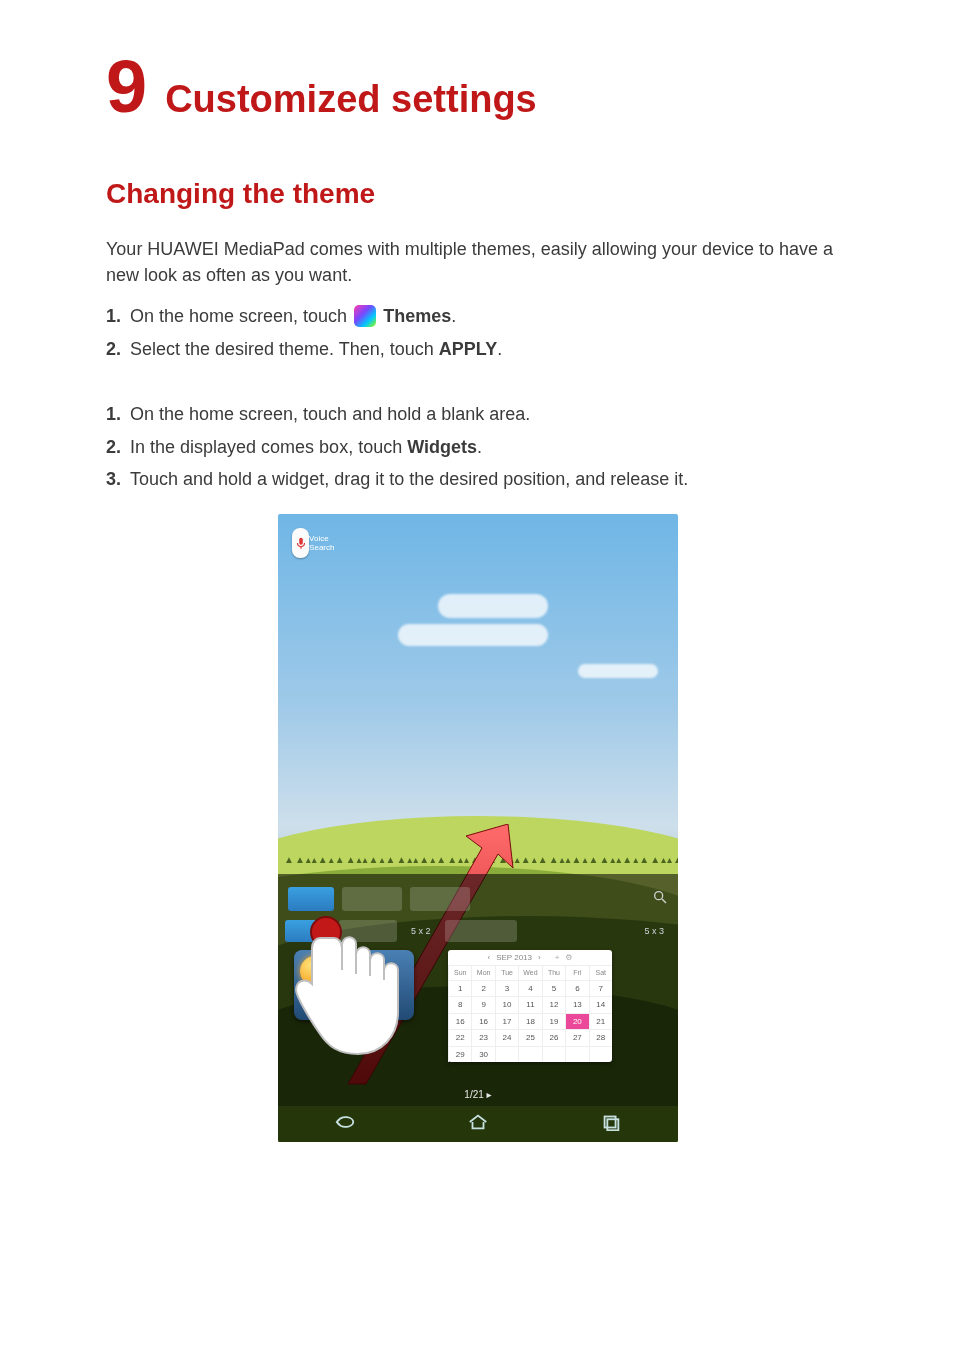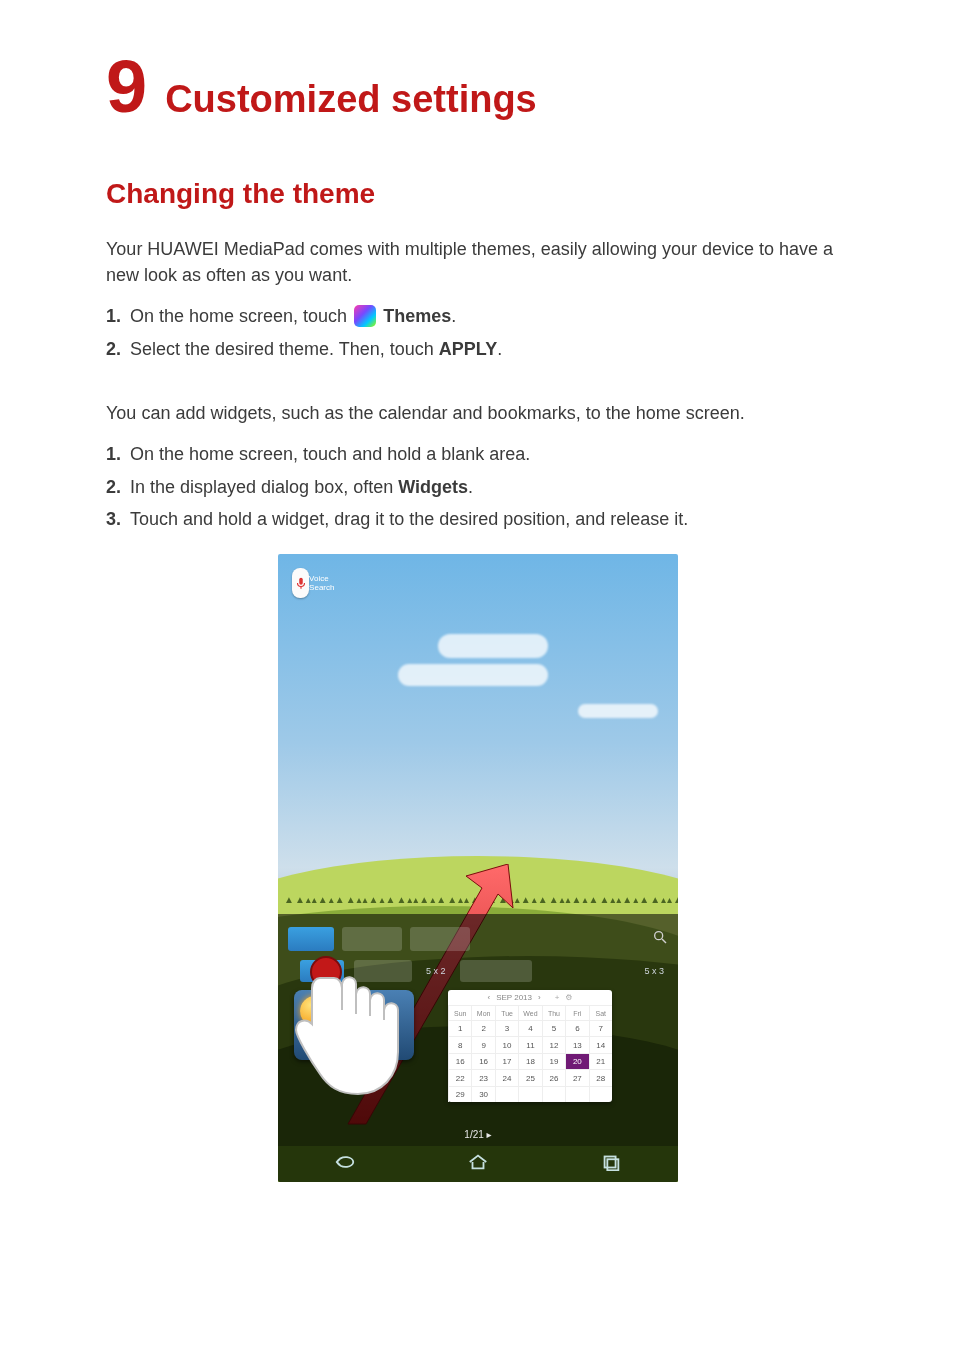--- a/index.html
+++ b/index.html
@@ -155,21 +155,21 @@
   }
   .tr-thumb { height:24px; border-radius:3px; background:rgba(255,255,255,.18); }
   .tw-a { width:46px; background: linear-gradient(#3aa0e0,#2b7cc0); }
   .tw-b { width:60px; }
   .tw-c { width:60px; }
   .tr-search {
     margin-left:auto;
   }
   .search-svg { width:16px; height:16px; stroke:#d0d0d0; fill:none; stroke-width:2; }
   .tray-row2 {
-    display:flex; gap:10px; padding: 6px 10px 0 22px; height:28px; align-items:center;
+    display:flex; gap:10px; padding: 6px 10px 0 7px; height:28px; align-items:center;
   }
   .tr-thumb.small { height:22px; }
   .tw-d { width:44px; background: linear-gradient(#3aa0e0,#2b7cc0); }
   .tw-e { width:58px; }
   .size-tag { color:#cfd6de; font-size:9px; padding:0 4px;}
   .tw-f { width:72px; }
   .size-tag.r { margin-left:auto; }
   .tray-main {
     position:relative;
     display:flex; align-items:flex-start;
@@ -195,21 +195,21 @@
     border-radius:3px;
     font-size:8px;
     color:#555;
     box-shadow: 0 2px 4px rgba(0,0,0,.4);
     display:flex; flex-direction:column;
   }
   .cal-head { display:flex; align-items:center; justify-content:center; gap:6px; padding:3px 0; font-size:8px; color:#888;}
   .cal-grid { display:grid; grid-template-columns: repeat(7,1fr); flex:1; }
   .cal-grid span { display:flex; align-items:center; justify-content:center; border-top:1px solid #eee; border-left:1px solid #eee; font-size:8px; }
   .cal-grid span.dow { color:#888; font-size:7px; }
-  .cal-grid span.hl { background:#701a75; color:#fff; }
+  .cal-grid span.hl { background:#ec4899; color:#fff; }
   .cal-grid span.dim { color:#bbb; }
   .pager {
     position:absolute; left:0; right:0; bottom:6px;
     text-align:center; color:#e8e8e8; font-size:10px;
   }
   
   .navbar {
     position:absolute; left:0; right:0; bottom:0; height:36px;
     background: rgba(0,0,0,.35);
     display:flex; align-items:center; justify-content:space-around;
@@ -246,27 +246,26 @@
     <li>
       <span>On the home screen, touch </span>
       <span class="themes-icon"></span>
       <span class="bold">Themes</span><span>.</span>
     </li>
     <li>
       <span>Select the desired theme. Then, touch </span><span class="bold">APPLY</span><span>.</span>
     </li>
   </ol>
 
-  <p class="body">You can add widgets, such as the calendar and bookmarks, to the home screen.</p>
   <ol class="steps" style="margin-bottom:20px;">
     <li>
       <span>On the home screen, touch and hold a blank area.</span>
     </li>
     <li>
-      <span>In the displayed dialog box, often </span><span class="bold">Widgets</span><span>.</span>
+      <span>In the displayed comes box, touch </span><span class="bold">Widgets</span><span>.</span>
     </li>
     <li>
       <span>Touch and hold a widget, drag it to the desired position, and release it.</span>
     </li>
   </ol>
 
   <div class="figure-wrap">
     <div class="tablet">
 
       <div class="clouds">

